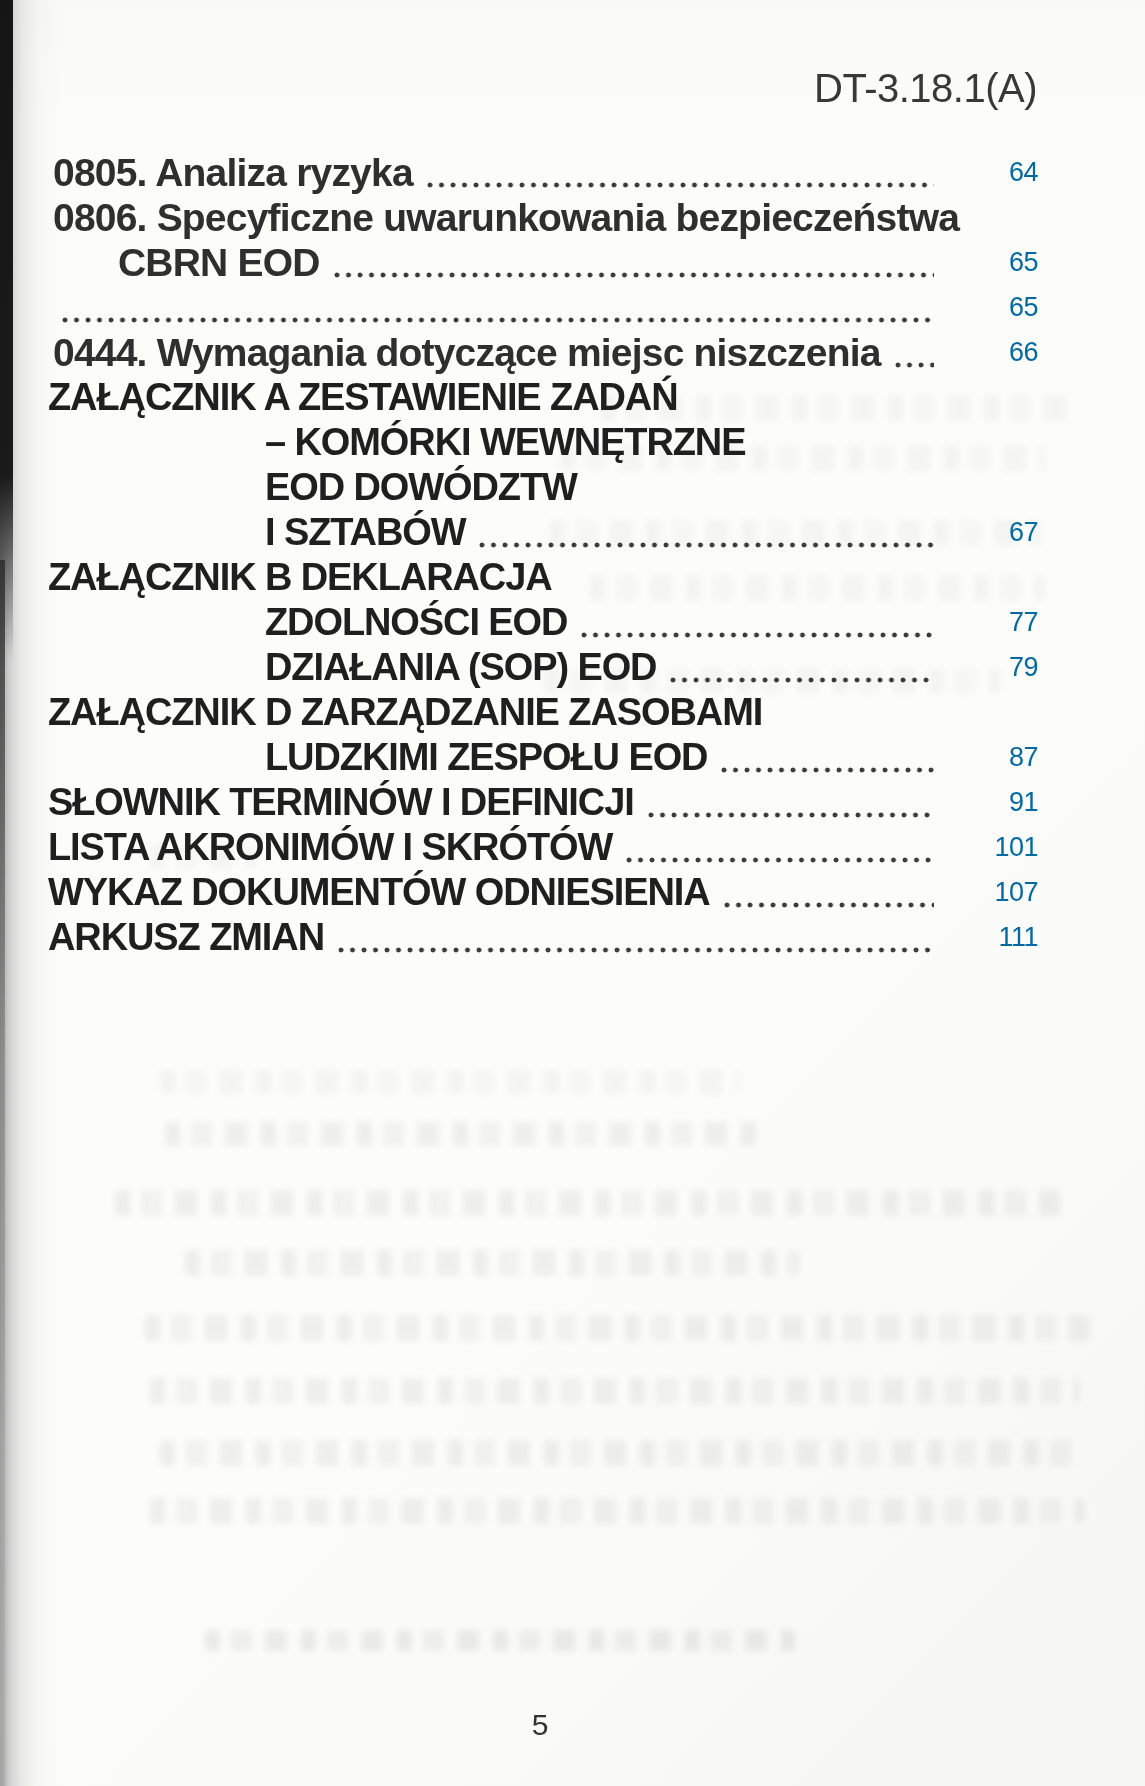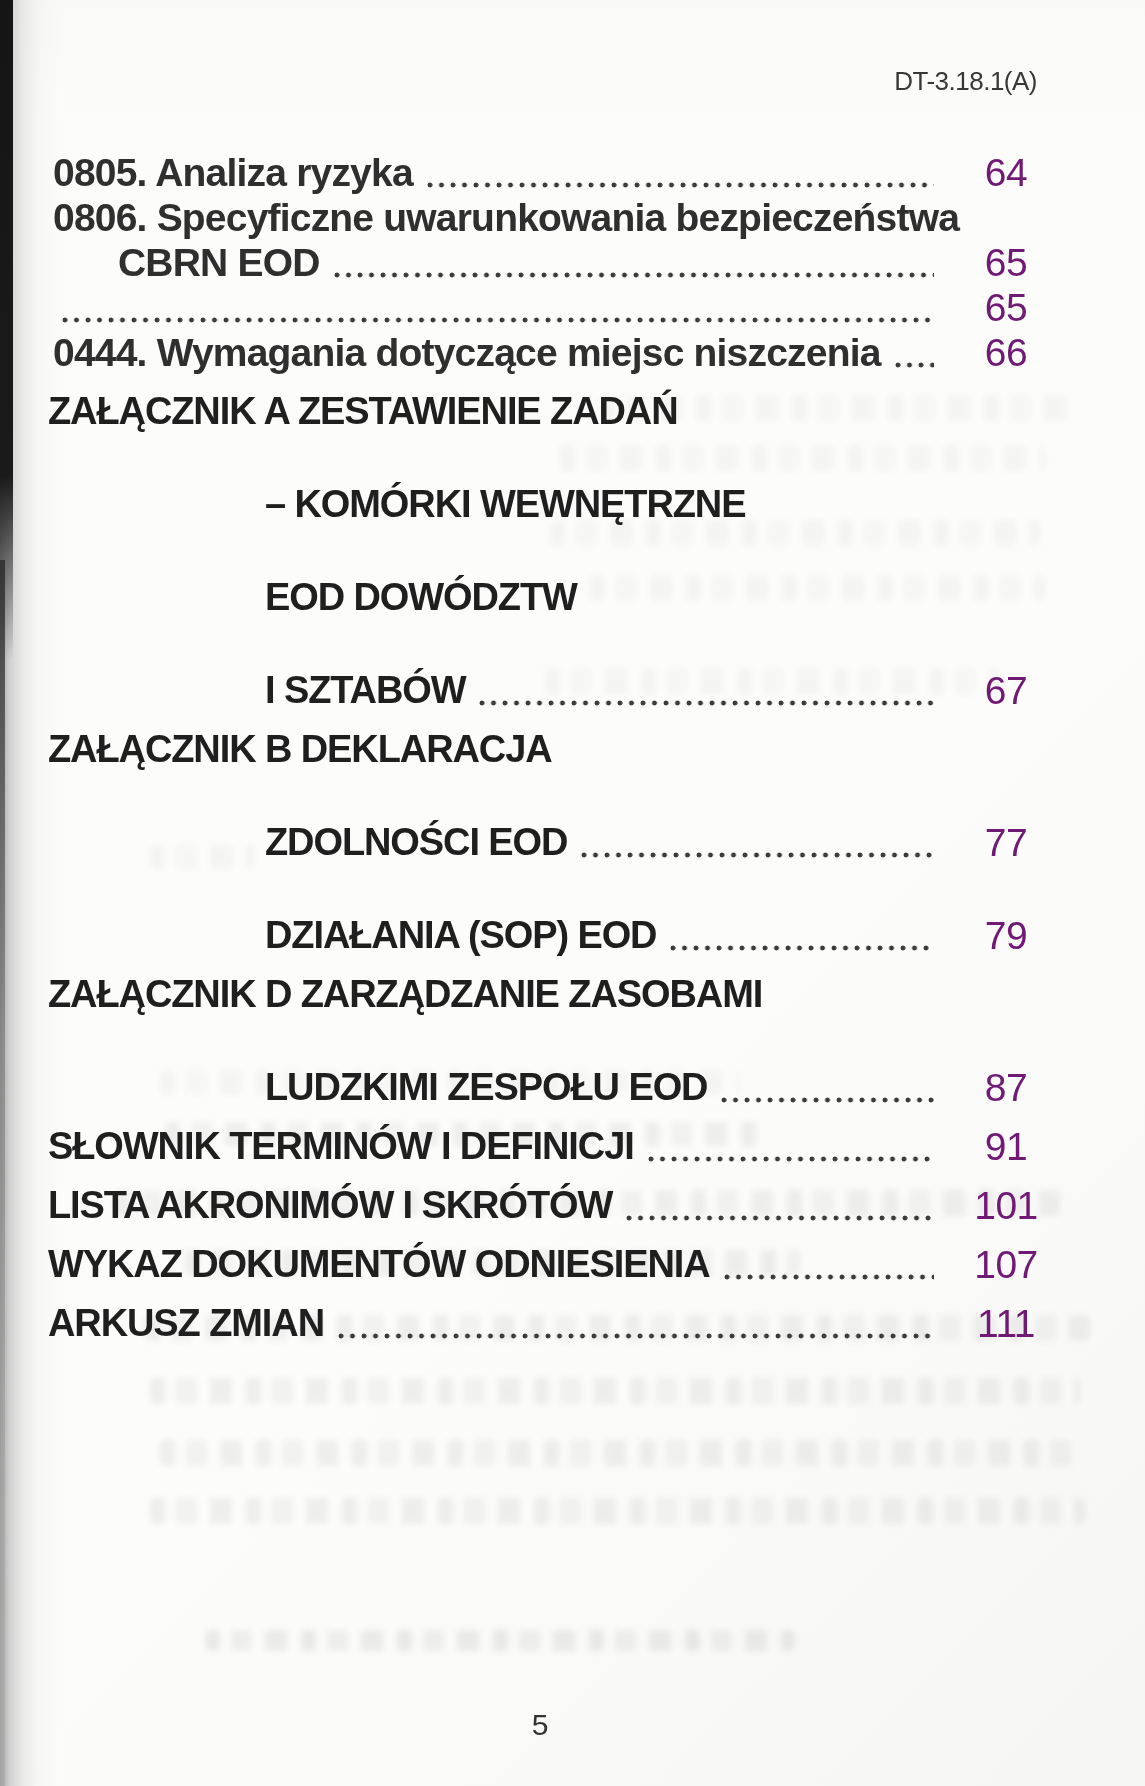--- a/index.html
+++ b/index.html
@@ -35,39 +35,39 @@
     filter:blur(0.6px);
   }
   .edge-line {
     position:absolute; left:0; top:560px; bottom:0; width:5px;
     background:linear-gradient(to bottom,
       rgba(45,45,45,0.85), rgba(110,110,110,0.55) 40%, rgba(150,150,150,0.40) 75%, rgba(160,160,160,0.45));
   }
 
   .doc-code {
     position:absolute; top:66px; right:108px;
-    font-size:26px; letter-spacing:-0.5px; color:#383838;
+    font-size:40px; letter-spacing:-0.5px; color:#383838;
   }
 
   .toc { position:absolute; left:48px; top:150px; width:990px; }
   .row { display:flex; align-items:stretch; line-height:45px; }
-  .row.r-gap { margin-top:14px; }
+  .row.r-gap { margin-top:0; }
   .txt { white-space:nowrap;font-weight:bold; }
   .r-plain { font-size:39px; letter-spacing:-0.8px; color:#2f2f2f; }
   .r-plain .txt { padding-left:5px; }
   .r-plain.r-ind1 .txt { padding-left:70px; }
-  .r-bold { font-size:38px; font-weight:bold; letter-spacing:-1.1px; color:#1f1f1f;margin-top:48px; }
+  .r-bold { font-size:38px; font-weight:bold; letter-spacing:-1.1px; color:#1f1f1f; }
   .r-bold.r-ind2 .txt { padding-left:217px; }
   .leader {
     flex:1 1 auto; align-self:flex-end;
     height:6px; margin:0 40px 7px 14px;
     background-image:radial-gradient(circle at 3px 3px, #3b3b3b 2.1px, rgba(0,0,0,0) 2.8px);
     background-size:11.5px 6px; background-repeat:repeat-x;
   }
-  .pg { min-width:64px; text-align:center; font-size:39px; letter-spacing:-0.5px; color:#701a75; font-weight:normal; }
+  .pg { min-width:64px; text-align:right; font-size:27px; letter-spacing:-0.5px; color:#0369a1; font-weight:normal; }
 
   .footer-num {
     position:absolute; top:1708px; left:480px; width:120px;
     text-align:center; font-size:30px; color:#333;
   }
 
   
   .gh {
     position:absolute; height:26px; border-radius:5px;
     filter:blur(3px); opacity:0.16; pointer-events:none;

